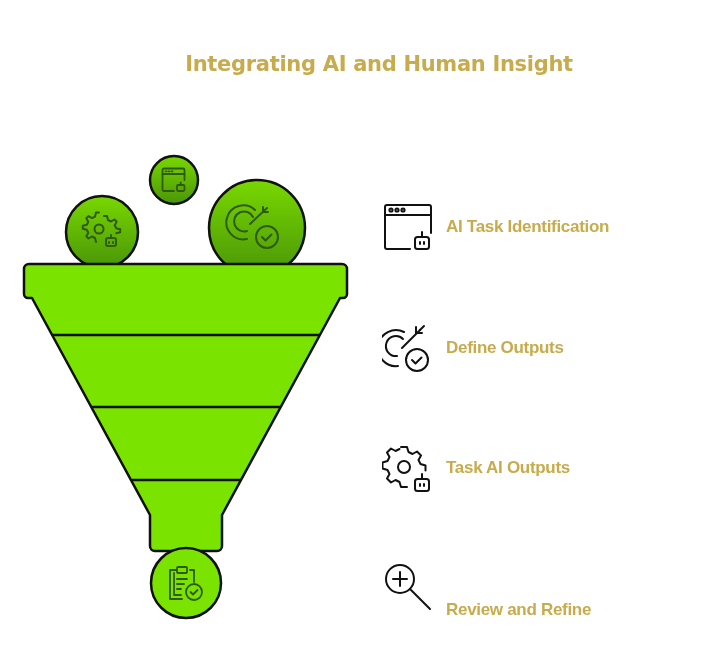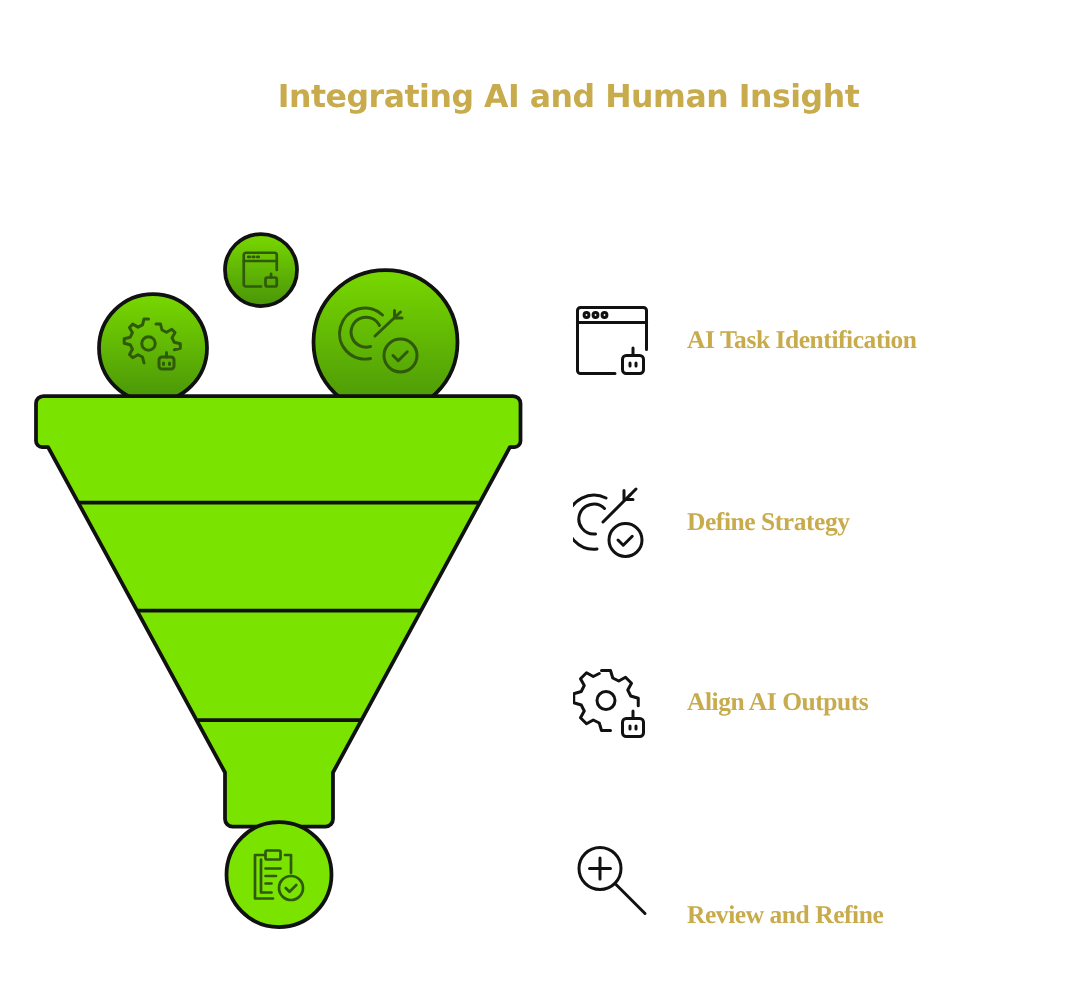--- a/index.html
+++ b/index.html
@@ -1,19 +1,19 @@
 <!DOCTYPE html>
 <html><head>
   <meta charset="utf-8">
   <style>
     html, body { margin: 0; padding: 0; background: #ffffff; }
     body { width: 710px; height: 666px; position: relative; overflow: hidden; font-family: "Liberation Sans", sans-serif; }
     .title { position: absolute; left: 0; width: 758px; top: 52px; text-align: center; font-family: "DejaVu Sans", sans-serif; font-weight: bold; font-size: 21px; color: #c7ab4c; letter-spacing: -0.3px; }
     svg.diagram { position: absolute; left: 0; top: 0; }
-    .label { position: absolute; left: 446px; font-family: Liberation Serif, serif; font-weight: bold; font-size: 17px; color: #c7ab4c; letter-spacing: -0.3px; white-space: nowrap; margin-left: 12px; }
+    .label { position: absolute; left: 446px; font-family: Liberation Sans, sans-serif; font-weight: bold; font-size: 17px; color: #c7ab4c; letter-spacing: -0.3px; white-space: nowrap; }
     .side-icon { position: absolute; left: 382px; width: 52px; height: 52px; }
   </style>
 </head>
 <body>
 
 <div class="title">Integrating AI and Human Insight</div>
 
 <svg class="diagram" width="710" height="666" viewBox="0 0 710 666">
   <defs>
     <linearGradient id="cg" x1="0" y1="0" x2="0" y2="1">
@@ -95,33 +95,33 @@
   <div>
     <svg class="side-icon" style="top:324px" viewBox="0 0 52 52" fill="none" stroke="#111" stroke-width="2" stroke-linecap="round" stroke-linejoin="round">
       <path d="M22 8 A18 18 0 1 0 16 42"></path>
       <path d="M21 15 A10 10 0 1 0 15 32"></path>
       <path d="M20 24 L38 6"></path>
       <path d="M34 3 v6 h6"></path>
       <path d="M38 6 l4 -4"></path>
       <circle cx="35" cy="36" r="11"></circle>
       <path d="M30 36 l3.5 3.5 l6 -6"></path>
     </svg>
-    <div class="label" style="top:338px">Define Strategy</div>
+    <div class="label" style="top:338px">Define Outputs</div>
   </div>
 
   <div>
     <svg class="side-icon" style="top:444px" viewBox="0 0 52 52" fill="none" stroke="#111" stroke-width="2" stroke-linecap="round" stroke-linejoin="round">
       <path d="M19 3 h6 l1.5 5 l4 2 l4.5 -2.5 l4 4 l-2.5 4.5 l2 4 l5 1.5 v5"></path>
       <path d="M25 43 h-6 l-1.5 -5 l-4 -2 l-4.5 2.5 l-4 -4 l2.5 -4.5 l-2 -4 l-5 -1.5 v-6 l5 -1.5 l2 -4 l-2.5 -4.5 l4 -4 l4.5 2.5 l4 -2"></path>
       <circle cx="22" cy="23" r="6"></circle>
       <rect x="33" y="35" width="14" height="12" rx="2.5"></rect>
       <path d="M40 35 v-5"></path>
       <path d="M38 40 v2 M42 40 v2"></path>
     </svg>
-    <div class="label" style="top:458px">Align AI Outputs</div>
+    <div class="label" style="top:458px">Task AI Outputs</div>
   </div>
 
   <div>
     <svg class="side-icon" style="top:563px" viewBox="0 0 52 52" fill="none" stroke="#111" stroke-width="2" stroke-linecap="round" stroke-linejoin="round">
       <circle cx="18" cy="16" r="14"></circle>
       <path d="M18 9 v14 M11 16 h14"></path>
       <path d="M28 26 L48 46"></path>
     </svg>
     <div class="label" style="top:600px">Review and Refine</div>
   </div>

